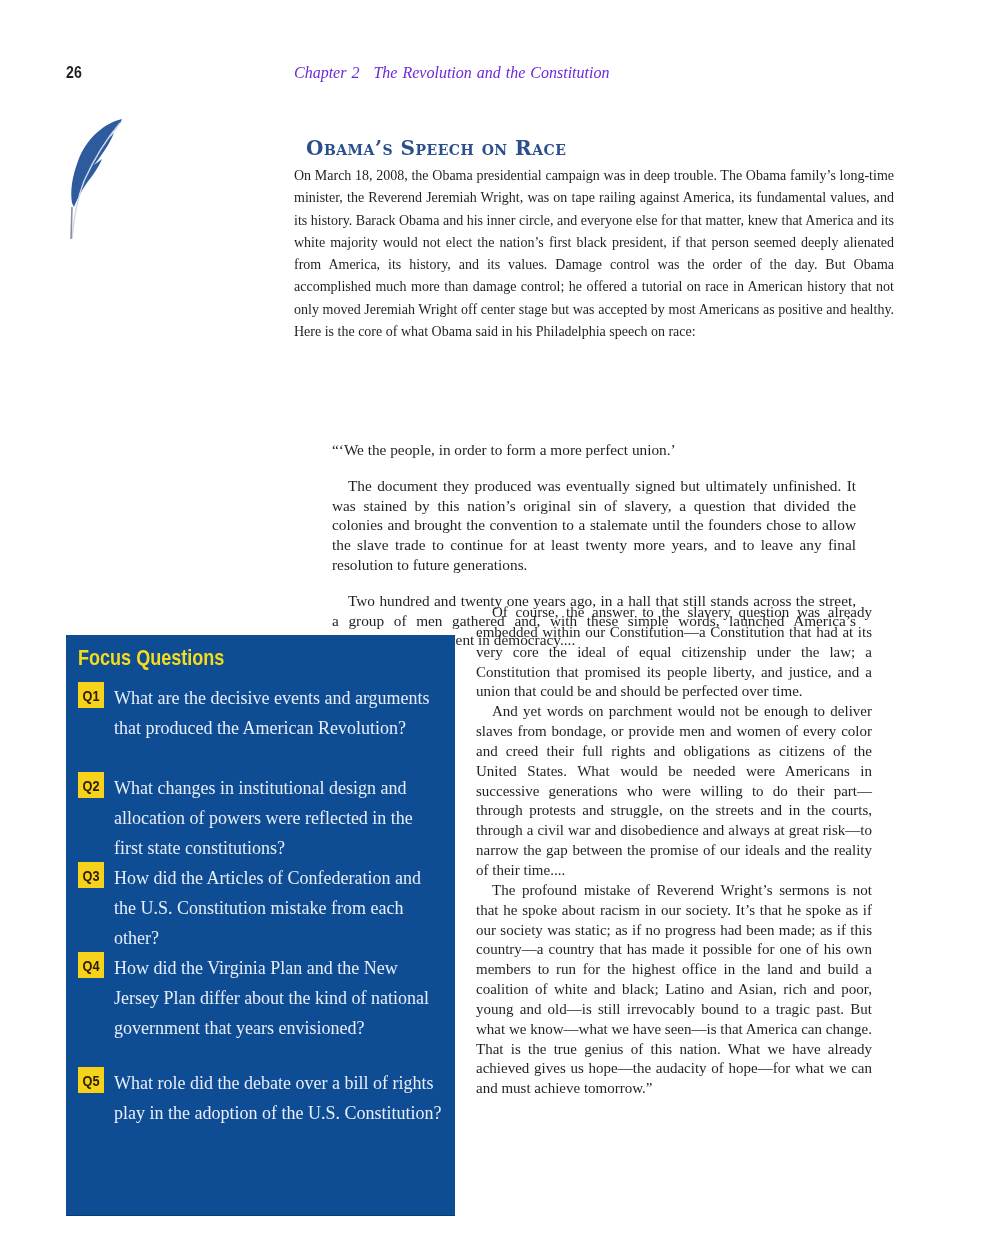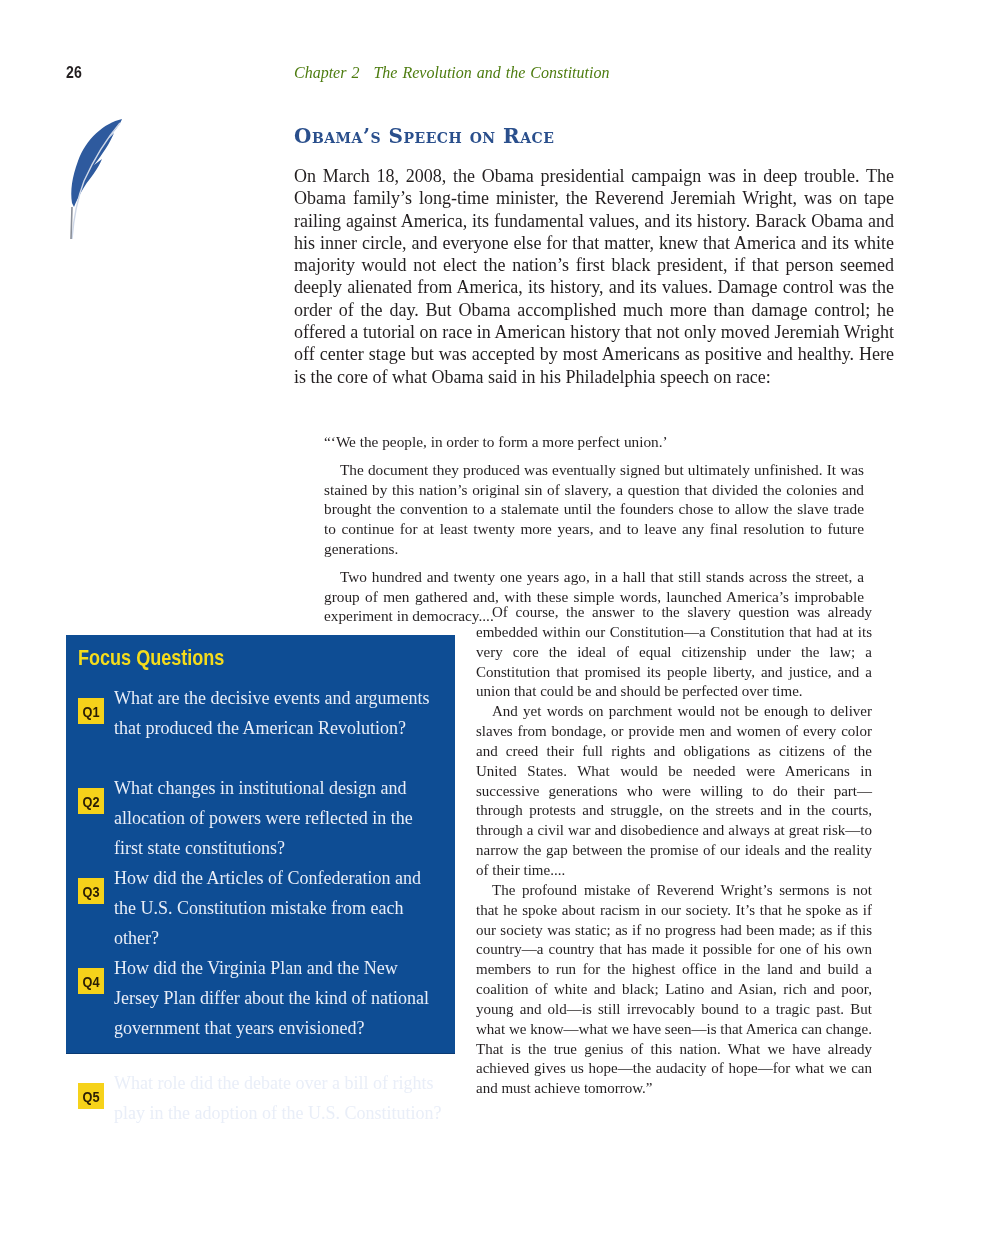--- a/index.html
+++ b/index.html
@@ -1,53 +1,53 @@
 <!DOCTYPE html>
 <html><head>
 <meta charset="utf-8">
 <style>
   html, body { margin:0; padding:0; background:#ffffff; }
   body { width:1000px; height:1233px; position:relative; overflow:hidden;
          font-family:"DejaVu Serif","Liberation Serif",serif; color:#231f20; }
   .page-number { position:absolute; left:66px; top:64px; font-family:"Liberation Sans",sans-serif;
          font-weight:bold; font-size:16px; letter-spacing:0.2px; color:#231f20; transform:scaleX(0.88); transform-origin:left; }
   .running-head { position:absolute; left:294px; top:64px; font-family:"Liberation Serif",serif;
-         font-style:italic; font-size:16px; color:#4d7c0f; word-spacing:1px; }
+         font-style:italic; font-size:16px; color:#6d28d9; word-spacing:1px; }
   .running-head .sep { display:inline-block; width:14px; }
 
   .logo { position:absolute; left:62px; top:115px; width:215px; height:130px; }
   .logo svg.quill { position:absolute; left:2px; top:2px; }
   .logo .logo-text { position:absolute; left:40px; top:8px; width:170px; text-align:center;
          font-family:"Liberation Sans",sans-serif; font-weight:bold; color:#b07b12; line-height:34px; }
   .logo .l1 { font-size:33px; display:block; transform:scaleX(0.78); }
   .logo .l2 { font-size:33px; display:block; transform:scaleX(0.78); }
   .logo .l3 { font-size:36px; display:block; transform:scaleX(0.82); margin-top:1px; }
 
   .section-title { position:absolute; left:294px; top:124px; font-family:"DejaVu Serif",serif; font-weight:bold;
          font-size:20px; color:#2a4f8c; letter-spacing:0.5px; font-variant:small-caps; }
 
   .intro { position:absolute; left:294px; top:165px; width:600px; font-family:"Liberation Serif",serif;
-         font-size:18px; line-height:22.3px; text-align:justify; color:#231f20; }
+         font-size:14px; line-height:22.3px; text-align:justify; color:#231f20; }
   .intro p { margin:0; }
 
   .quote { position:absolute; left:316px; top:424px; width:556px; font-family:"Liberation Serif",serif;
          font-size:15.3px; line-height:19.8px; text-align:justify; color:#231f20; }
-  .quote p { margin:8px; }
+  .quote p { margin:16px; }
   .quote .indent { text-indent:16px; }
 
   .quote2 { position:absolute; left:476px; top:603px; width:396px; font-family:"Liberation Serif",serif;
          font-size:15px; line-height:19.85px; text-align:justify; color:#231f20; }
   .quote2 p { margin:0; text-indent:16px; }
 
-  .focus-box { position:absolute; left:66px; top:635px; width:389px; height:418px; background:#0e4d94;
+  .focus-box { position:absolute; left:66px; top:635px; width:389px; height:580px; background:#0e4d94;
          box-shadow:0 1px 0 #0a3a73; }
   .focus-title { position:absolute; left:12px; top:10px; font-family:"Liberation Sans",sans-serif; font-weight:bold;
          font-size:22px; color:#f5dc1c; transform:scaleX(0.82); transform-origin:left; white-space:nowrap; }
   .q { position:absolute; left:12px; width:370px; }
-  .q .badge { position:absolute; left:0; top:16px; width:26px; height:26px; background:#f6d21a;
+  .q .badge { position:absolute; left:0; top:0; width:26px; height:26px; background:#f6d21a;
          font-family:"Liberation Sans",sans-serif; font-weight:bold; font-size:15px; color:#2a1d05;
          display:flex; align-items:center; justify-content:center; }
   .q .badge span { transform:scaleX(0.85); }
   .q .qtext { position:absolute; left:36px; top:1px; width:330px; font-family:"Liberation Serif",serif;
          font-size:18px; line-height:30px; color:#e9eef8; }
 </style>
 </head>
 <body>
 
 <div>
@@ -58,21 +58,21 @@
 </div>
 
 <div class="logo">
   <svg class="quill" width="62" height="124" viewBox="0 0 62 124">
     <path d="M58 2 C40 6 22 22 14 44 C8 60 6 74 8 86 L10 90 C14 80 20 70 24 64 L18 72 C26 62 34 52 38 42 L30 48 C38 38 46 26 50 16 L44 22 C50 14 56 8 58 2 Z" fill="#2e5a9e"></path>
     <path d="M56 6 C44 20 30 42 20 64 C14 80 10 96 8 122" stroke="#cfd8e8" stroke-width="1.4" fill="none"></path>
     <path d="M8 90 L7 122" stroke="#8a8f99" stroke-width="1.6" fill="none"></path>
   </svg>
 </div>
 
-<h2 class="section-title" style="margin:0">Obama’s Speech on Race</h2>
+<h2 class="section-title" style="margin:12px">Obama’s Speech on Race</h2>
 
 <div class="intro">
   <p>On March 18, 2008, the Obama presidential campaign was in deep trouble. The Obama family’s long-time minister, the Reverend Jeremiah Wright, was on tape railing against America, its fundamental values, and its history. Barack Obama and his inner circle, and everyone else for that matter, knew that America and its white majority would not elect the nation’s first black president, if that person seemed deeply alienated from America, its history, and its values. Damage control was the order of the day. But Obama accomplished much more than damage control; he offered a tutorial on race in American history that not only moved Jeremiah Wright off center stage but was accepted by most Americans as positive and healthy. Here is the core of what Obama said in his Philadelphia speech on race:</p>
 </div>
 
 <div class="quote">
   <p>“‘We the people, in order to form a more perfect union.’</p>
   <p class="indent">The document they produced was eventually signed but ultimately unfinished. It was stained by this nation’s original sin of slavery, a question that divided the colonies and brought the convention to a stalemate until the founders chose to allow the slave trade to continue for at least twenty more years, and to leave any final resolution to future generations.</p>
   <p class="indent">Two hundred and twenty one years ago, in a hall that still stands across the street, a group of men gathered and, with these simple words, launched America’s improbable experiment in democracy....</p>
 </div>

